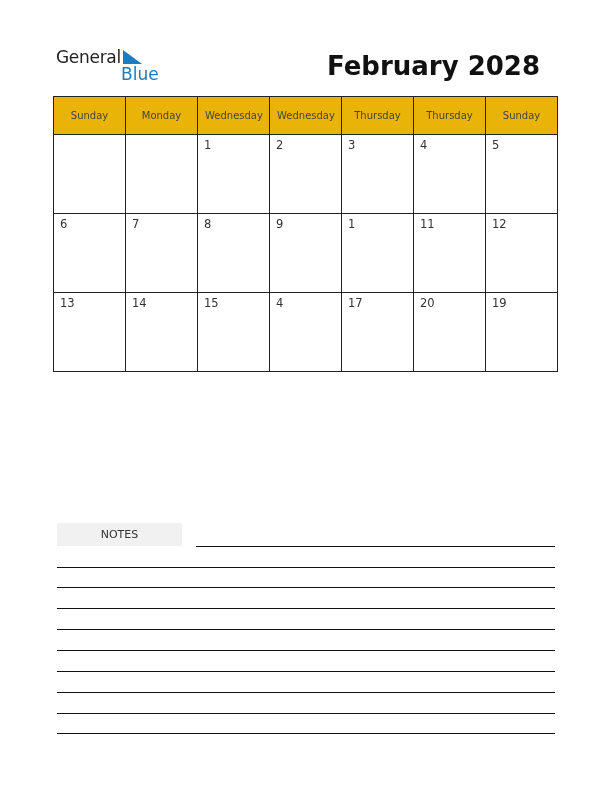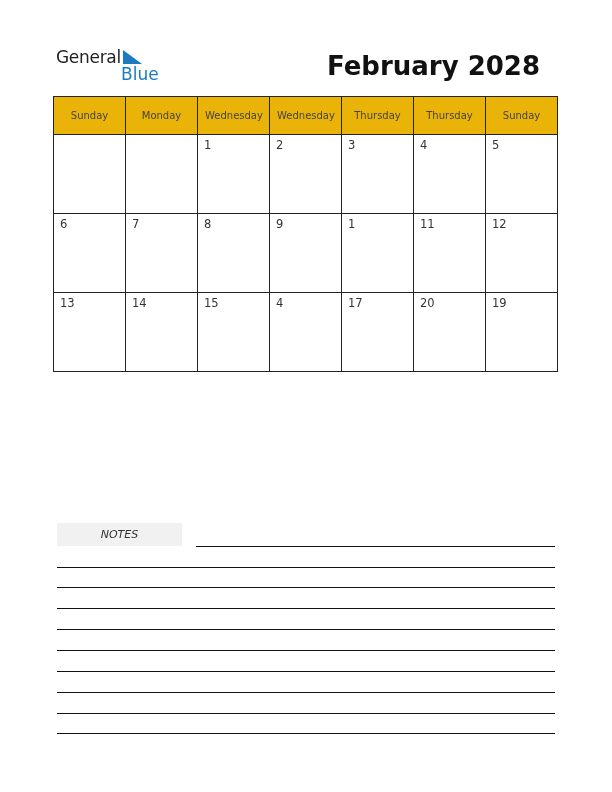--- a/index.html
+++ b/index.html
@@ -5,21 +5,21 @@
   html, body { margin:0; padding:0; }
   body { width:612px; height:792px; background:#ffffff; position:relative; font-family:"DejaVu Sans", sans-serif; color:#222; overflow:hidden; }
   .logo { position:absolute; left:56px; top:47px; width:100px; height:38px; }
   .logo .g { position:absolute; left:0; top:0; font-size:17px; color:#222; letter-spacing:-0.3px; }
   .logo .b { position:absolute; left:52px; top:17px; font-size:17px; color:#1a7bc1;margin-left:13px; }
   .logo .tri { position:absolute; left:67px; top:3px; width:0; height:0; border-left:19px solid #1a7bc1; border-top:14px solid transparent; }
   .title { position:absolute; right:72px; top:51px; font-size:26px; color:#111; font-weight:bold; }
   table.cal { position:absolute; left:53px; top:96px; width:505px; border-collapse:collapse; table-layout:fixed; }
   table.cal th { height:23px; background:#eab308; border:1px solid #222; font-weight:normal; font-size:10px; color:#444; padding:7px;margin-top:26px; }
   table.cal td { height:75px; border:1px solid #222; vertical-align:top; padding:3px 0 0 6px; font-size:11.5px; color:#333; }
-  .notes-label { position:absolute; left:57px; top:523px; width:125px; height:23px; background:#f1f1f1; font-size:11px; color:#333; text-align:center; line-height:23px;font-style:italic; }
+  .notes-label { position:absolute; left:57px; top:523px; width:125px; height:23px; background:#f1f1f1; font-size:11px; color:#333; text-align:center; line-height:23px; }
   .line { position:absolute; height:0; border-top:1px solid #111; }
 </style>
 </head>
 <body>
 
 <div class="logo">
   <span class="g">General</span>
   <span class="tri"></span>
   <span class="b">Blue</span>
 </div>

